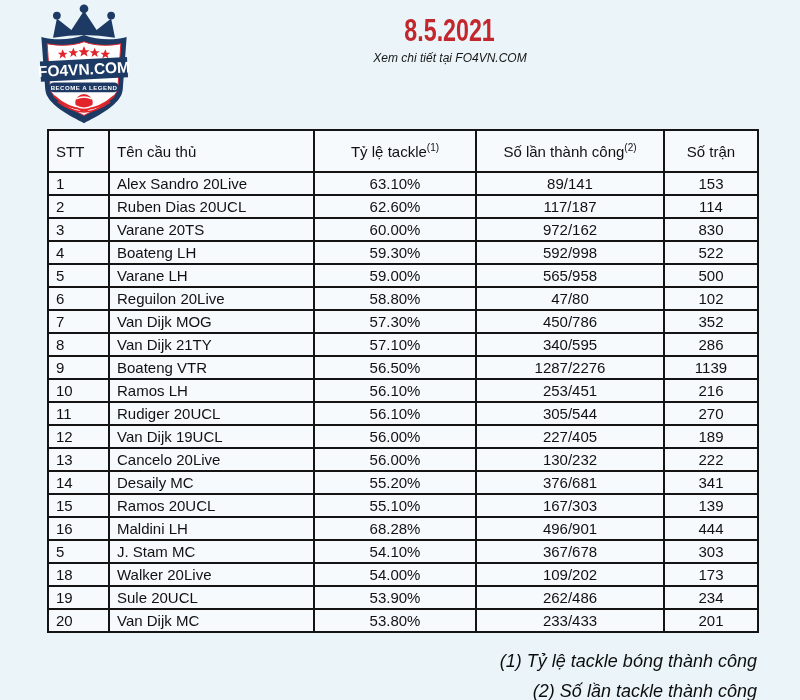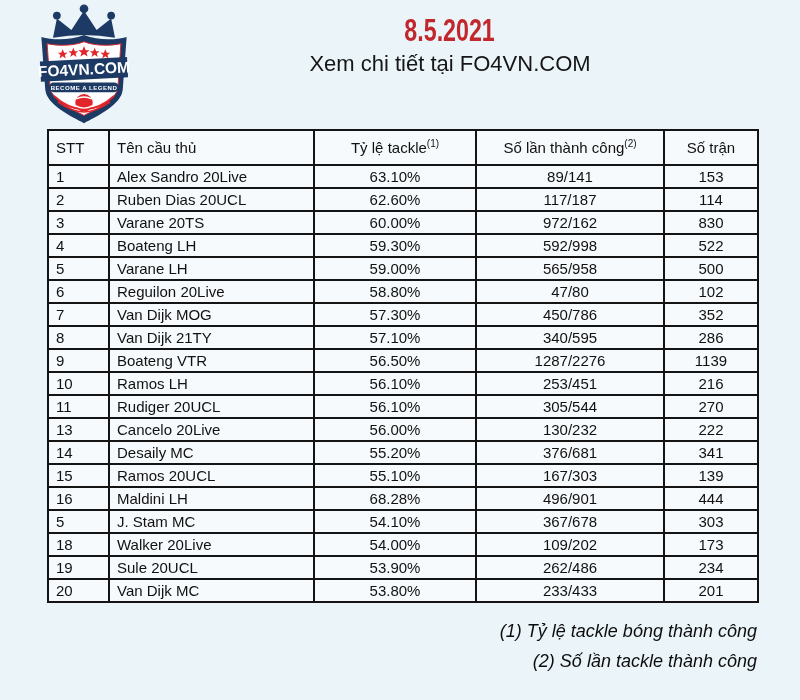--- a/index.html
+++ b/index.html
@@ -55,21 +55,22 @@
   .date{
     display:inline-block;
     font-size:27px;
     font-weight:bold;
     color:var(--date-red);
     transform:scale(0.86,1.15);
     transform-origin:center;
     margin-top:2px;
   }
   .subtitle{
-    font-size:22px;
+    font-size:12px;
+    font-style:italic;
     margin-top:4px;
     color:#161616;
   }
 
   
   table.stats{
     border-collapse:collapse;
     table-layout:fixed;
     width:710px;
     margin-left:47px;
@@ -77,21 +78,21 @@
     background:var(--cell-bg);
   }
   table.stats th, table.stats td{
     border:2px solid var(--border);
     font-size:15px;
     font-weight:normal;
     padding:1px 7px;
     overflow:hidden;
     white-space:nowrap;
   }
-  table.stats th{height:35px;border-radius:11px;}
+  table.stats th{height:42px;border-radius:11px;}
   table.stats td{height:23px;}
   .col-rank{width:61px;}
   .col-name{width:205px;}
   .col-rate{width:162px;}
   .col-success{width:188px;}
   .col-matches{width:94px;}
   th.al-left, td.al-left{text-align:left;}
   th.al-center, td.al-center{text-align:center;}
   sup{font-size:10px;line-height:0;}
 
@@ -256,20 +257,27 @@
           <td class="al-center">216</td>
         </tr>
         <tr>
           <td class="al-left">11</td>
           <td class="al-left">Rudiger 20UCL</td>
           <td class="al-center">56.10%</td>
           <td class="al-center">305/544</td>
           <td class="al-center">270</td>
         </tr>
         <tr>
+          <td class="al-left">12</td>
+          <td class="al-left">Van Dijk 19UCL</td>
+          <td class="al-center">56.00%</td>
+          <td class="al-center">227/405</td>
+          <td class="al-center">189</td>
+        </tr>
+        <tr>
           <td class="al-left">13</td>
           <td class="al-left">Cancelo 20Live</td>
           <td class="al-center">56.00%</td>
           <td class="al-center">130/232</td>
           <td class="al-center">222</td>
         </tr>
         <tr>
           <td class="al-left">14</td>
           <td class="al-left">Desaily MC</td>
           <td class="al-center">55.20%</td>

